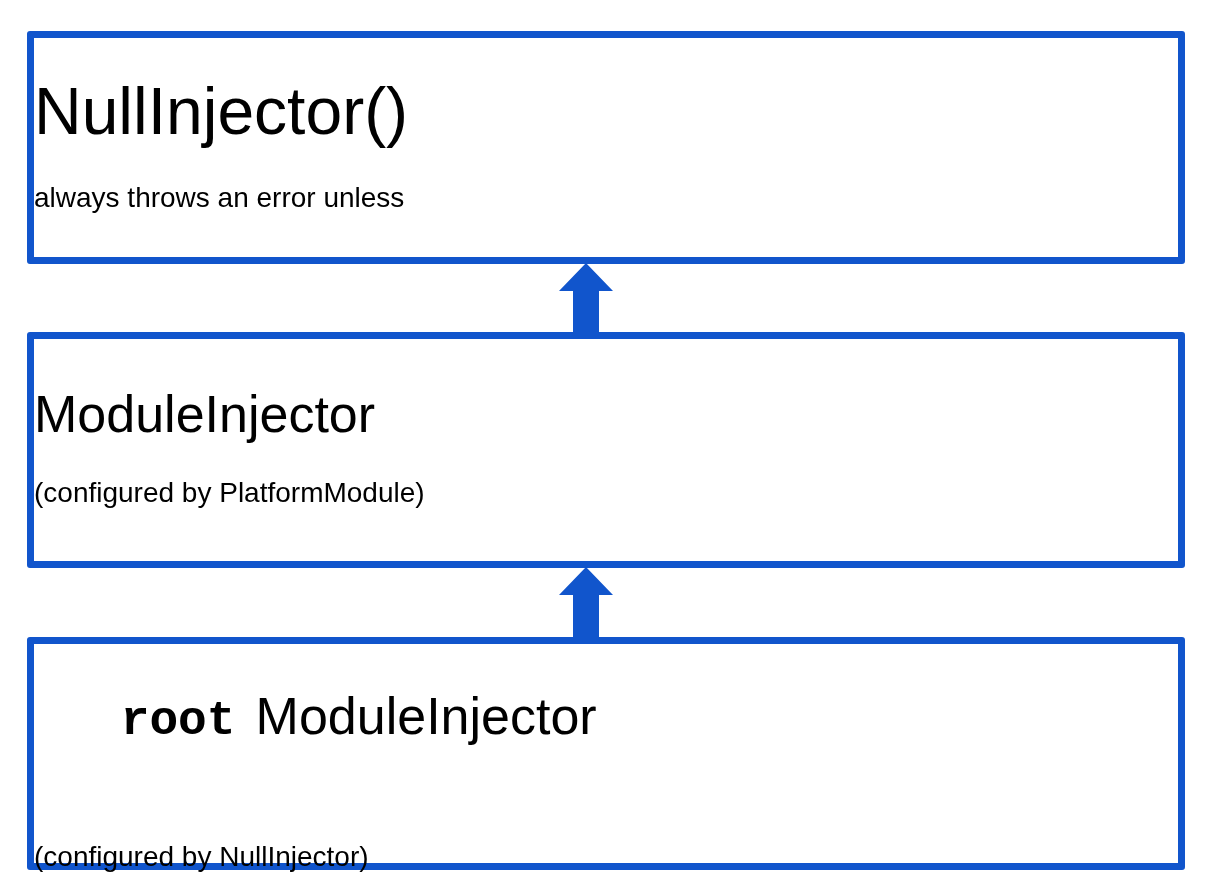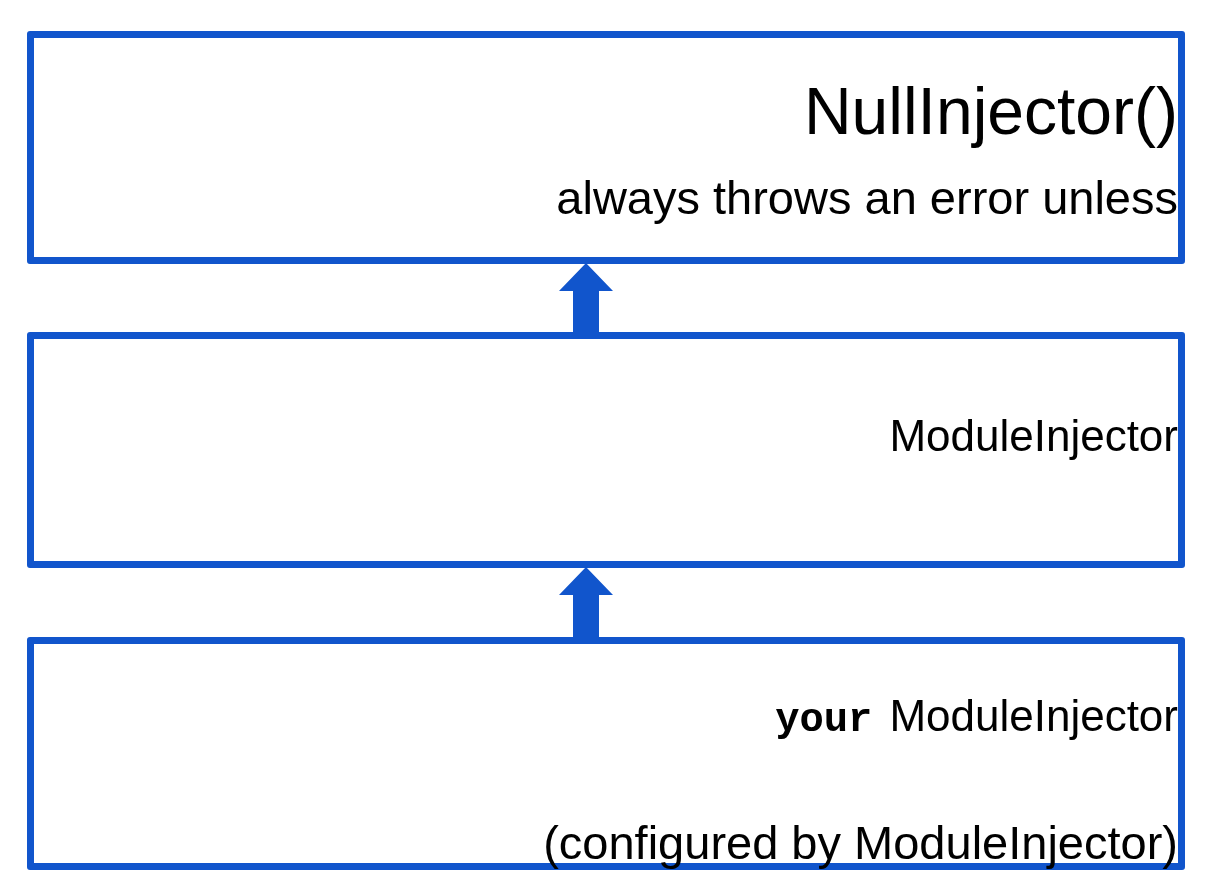--- a/index.html
+++ b/index.html
@@ -19,46 +19,46 @@
   .box {
     position: absolute;
     left: 27px;
     width: 1158px;
     box-sizing: border-box;
     border: 7px solid #1155CC;
     border-radius: 3px;
     background: #ffffff;
     display: flex;
     flex-direction: column;
-    align-items: flex-end;
+    align-items: flex-start;
     justify-content: center;
     text-align: center;
   }
   .box-null-injector   { top: 31px;  height: 233px; }
   .box-module-injector { top: 332px; height: 236px; }
   .box-root-injector   { top: 637px; height: 233px; }
 
   .box-title {
-    font-size: 44px;
+    font-size: 52px;
     line-height: 1.12;
     white-space: pre;
     letter-spacing: 0px;
   }
   .box-null-injector .box-title { font-size: 66px; }
 
   .title-mono {
     font-family: "Liberation Mono", "DejaVu Sans Mono", monospace;
     font-weight: 700;
     font-size: 0.92em;
     margin-right: 0.42em;
   }
 
   .box-sub {
     margin-top: 28px;
-    font-size: 47px;
+    font-size: 28px;
     line-height: 44px;
   }
   .box-sub .sub-line {
     white-space: pre;
   }
 
   .arrow {
     position: absolute;
     width: 56px;
     height: 70px;
@@ -83,31 +83,32 @@
 
   <div class="arrow arrow-1">
     <svg viewBox="0 0 56 70" preserveAspectRatio="none" aria-hidden="true">
       <polygon points="28,0 55,28 41,28 41,70 15,70 15,28 1,28"></polygon>
     </svg>
   </div>
 
   <div class="box box-module-injector">
     <div class="box-title">ModuleInjector</div>
     <div class="box-sub">
+      <div class="sub-line">(configured by PlatformModule)</div>
     </div>
   </div>
 
   <div class="arrow arrow-2">
     <svg viewBox="0 0 56 70" preserveAspectRatio="none" aria-hidden="true">
       <polygon points="28,0 55,28 41,28 41,70 15,70 15,28 1,28"></polygon>
     </svg>
   </div>
 
   <div class="box box-root-injector">
     <div class="box-title">
-      <span class="title-mono">your</span><span>ModuleInjector</span>
+      <span class="title-mono">root</span><span>ModuleInjector</span>
     </div>
     <div class="box-sub">
-      <div class="sub-line">(configured by ModuleInjector)</div>
+      <div class="sub-line">(configured by NullInjector)</div>
     </div>
   </div>
 
 </div>
 
 </body></html>

